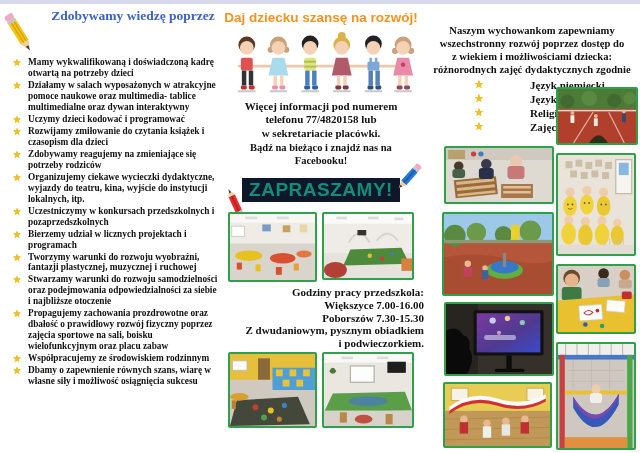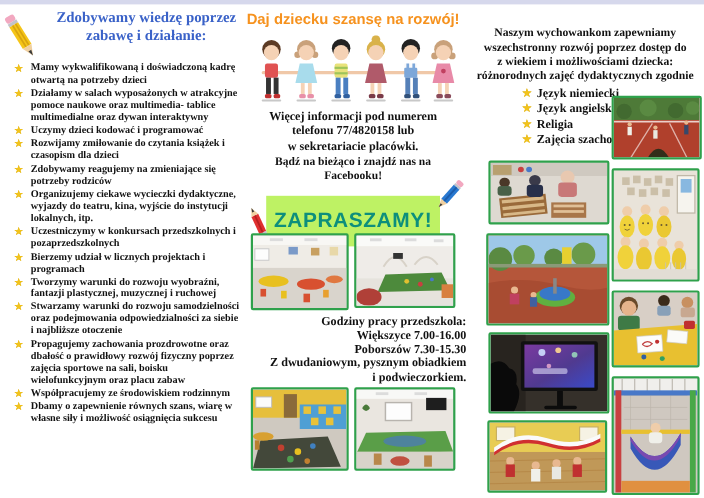--- a/index.html
+++ b/index.html
@@ -24,35 +24,35 @@
 
   
   .mid-headline { position:absolute; left:222px; top:10px; width:198px; text-align:center;
     color:#f6921e; font-family:"Liberation Sans","DejaVu Sans",sans-serif; font-weight:bold; font-size:13.5px; }
   .kids-wrap { position:absolute; left:228px; top:32px; width:188px; height:64px; }
   .mid-info { position:absolute; left:218px; top:100px; width:206px; text-align:center;
     font-weight:bold; font-size:11px; line-height:1.22; }
   .mid-fb { position:absolute; left:218px; top:142px; width:206px; text-align:center;
     font-weight:bold; font-size:10.5px; line-height:1.22; }
   .cta-wrap { position:absolute; left:222px; top:172px; width:198px; height:38px; text-align:center; }
-  .cta { display:inline-block; margin-top:6px; background:#bef264; color:#0d8f7c;
+  .cta { display:inline-block; margin-top:6px; background:#0f172a; color:#0d8f7c;
     font-family:"Liberation Sans","DejaVu Sans",sans-serif; font-weight:bold; font-size:19px;
-    padding:12px 7px; letter-spacing:0.5px; }
+    padding:1px 7px; letter-spacing:0.5px; }
   .pencil-red  { position:absolute; left:6px;  top:14px; width:14px; height:34px; transform:rotate(155deg); }
   .pencil-blue { position:absolute; right:4px; top:-12px; width:14px; height:34px; transform:rotate(42deg); }
   .mid-hours { position:absolute; left:218px; top:286px; width:206px; text-align:right;
     font-weight:bold; font-size:11px; line-height:1.16; }
 
   
   .right-intro { position:absolute; left:426px; top:24px; width:212px; text-align:center;
     font-weight:bold; font-size:10.6px; line-height:1.24; }
   .right-list { position:absolute; left:470px; top:79px; list-style:none; }
   .right-list li { display:flex; margin-bottom:2px; }
   .right-list .star { flex:0 0 18px; font-size:11px; line-height:12px; }
-  .right-list .txt { font-weight:bold; font-size:11px; line-height:1.1; }
+  .right-list .txt { font-weight:bold; font-size:11px; line-height:1.1;margin-left:42px; }
 
   
   .photo { position:absolute; border:2.5px solid #2fa14b; border-radius:2px; overflow:hidden; background:#ddd; }
   .photo svg { display:block; width:100%; height:100%; }
   #m-photo-1 { left:228px; top:212px; width:89px; height:70px; }
   #m-photo-2 { left:322px; top:212px; width:92px; height:68px; }
   #m-photo-3 { left:228px; top:352px; width:89px; height:76px; }
   #m-photo-4 { left:322px; top:352px; width:92px; height:76px; }
   #r-photo-field    { left:556px; top:87px;  width:82px;  height:58px; }
   #r-photo-chess    { left:444px; top:146px; width:110px; height:58px; }
@@ -74,21 +74,20 @@
       <rect x="4" y="2" width="12" height="8" rx="3" fill="#f2a8c0"></rect>
       <rect x="4" y="10" width="12" height="4" fill="#c2c2ca"></rect>
       <rect x="4" y="14" width="12" height="30" fill="#f5c518"></rect>
       <rect x="7.5" y="14" width="2" height="30" fill="#d8a410"></rect>
       <rect x="11.5" y="14" width="2" height="30" fill="#d8a410"></rect>
       <polygon points="4,44 16,44 10,57" fill="#f0d0a0"></polygon>
       <polygon points="8,50 12,50 10,57" fill="#3a3a3a"></polygon>
     </svg>
     <div class="left-title">
       <div>Zdobywamy wiedzę poprzez</div>
-      <div>zabawę i działanie:</div>
     </div>
   </div>
   <ul class="star-list">
     <li>
         <span class="star">★</span>
         <span class="txt">Mamy wykwalifikowaną i doświadczoną kadrę otwartą na potrzeby dzieci</span>
       </li>
     <li>
         <span class="star">★</span>
         <span class="txt">Działamy w salach wyposażonych w atrakcyjne pomoce naukowe oraz multimedia- tablice multimedialne oraz dywan interaktywny</span>

